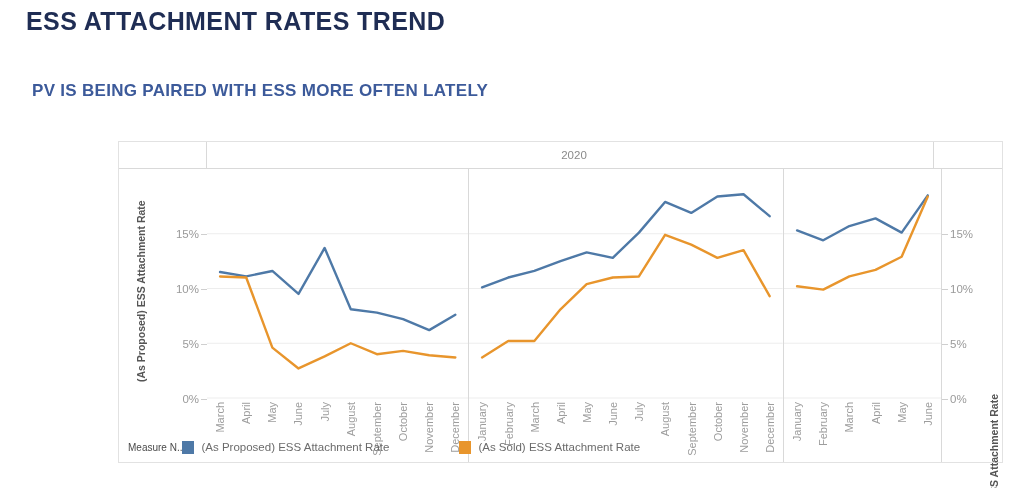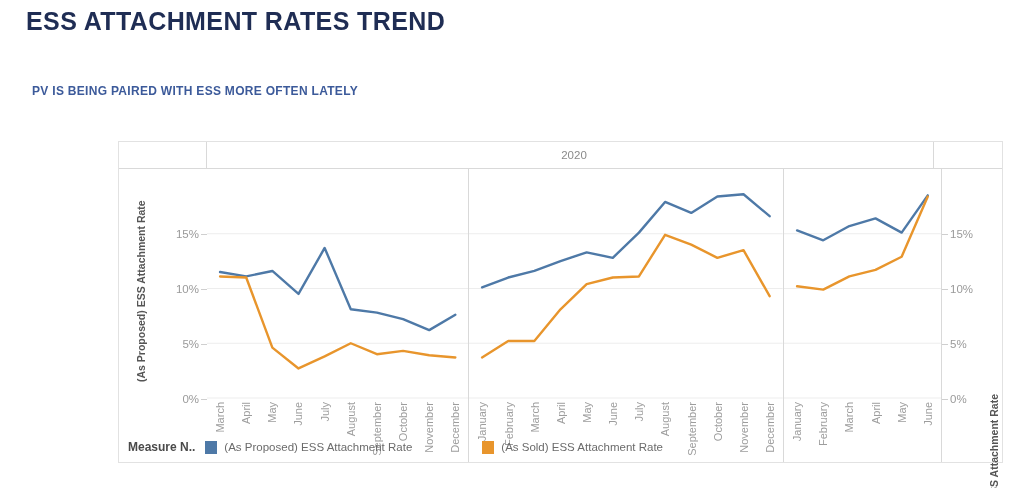--- a/index.html
+++ b/index.html
@@ -22,21 +22,21 @@
   }
   #page-title {
     font-size: 25px;
     font-weight: bold;
     color: #1f2d54;
     letter-spacing: 0.4px;
     line-height: 34px;
     margin: 0;
   }
   #page-subtitle {
-    font-size: 12px;
+    font-size: 17px;
     font-weight: bold;
     color: #3c5a9a;
     letter-spacing: 0.3px;
     line-height: 26px;
     margin: 0;
     padding-top: 40px;
     padding-left: 6px;
   }
 
   
@@ -187,24 +187,23 @@
   
   #legend {
     position: absolute;
     left: 128px;
     top: 438px;
     display: flex;
     align-items: center;
     height: 18px;
   }
   #legend-title {
-    font-size: 12px;
-    font-weight: bold;
+    font-size: 10px;
+    font-weight: normal;
     color: #4a4a4a;
-    margin-right: 10px;
   }
   .legend-entry {
     display: flex;
     align-items: center;
   }
   .legend-swatch {
     width: 12px;
     height: 13px;
     margin-right: 7px;
   }

